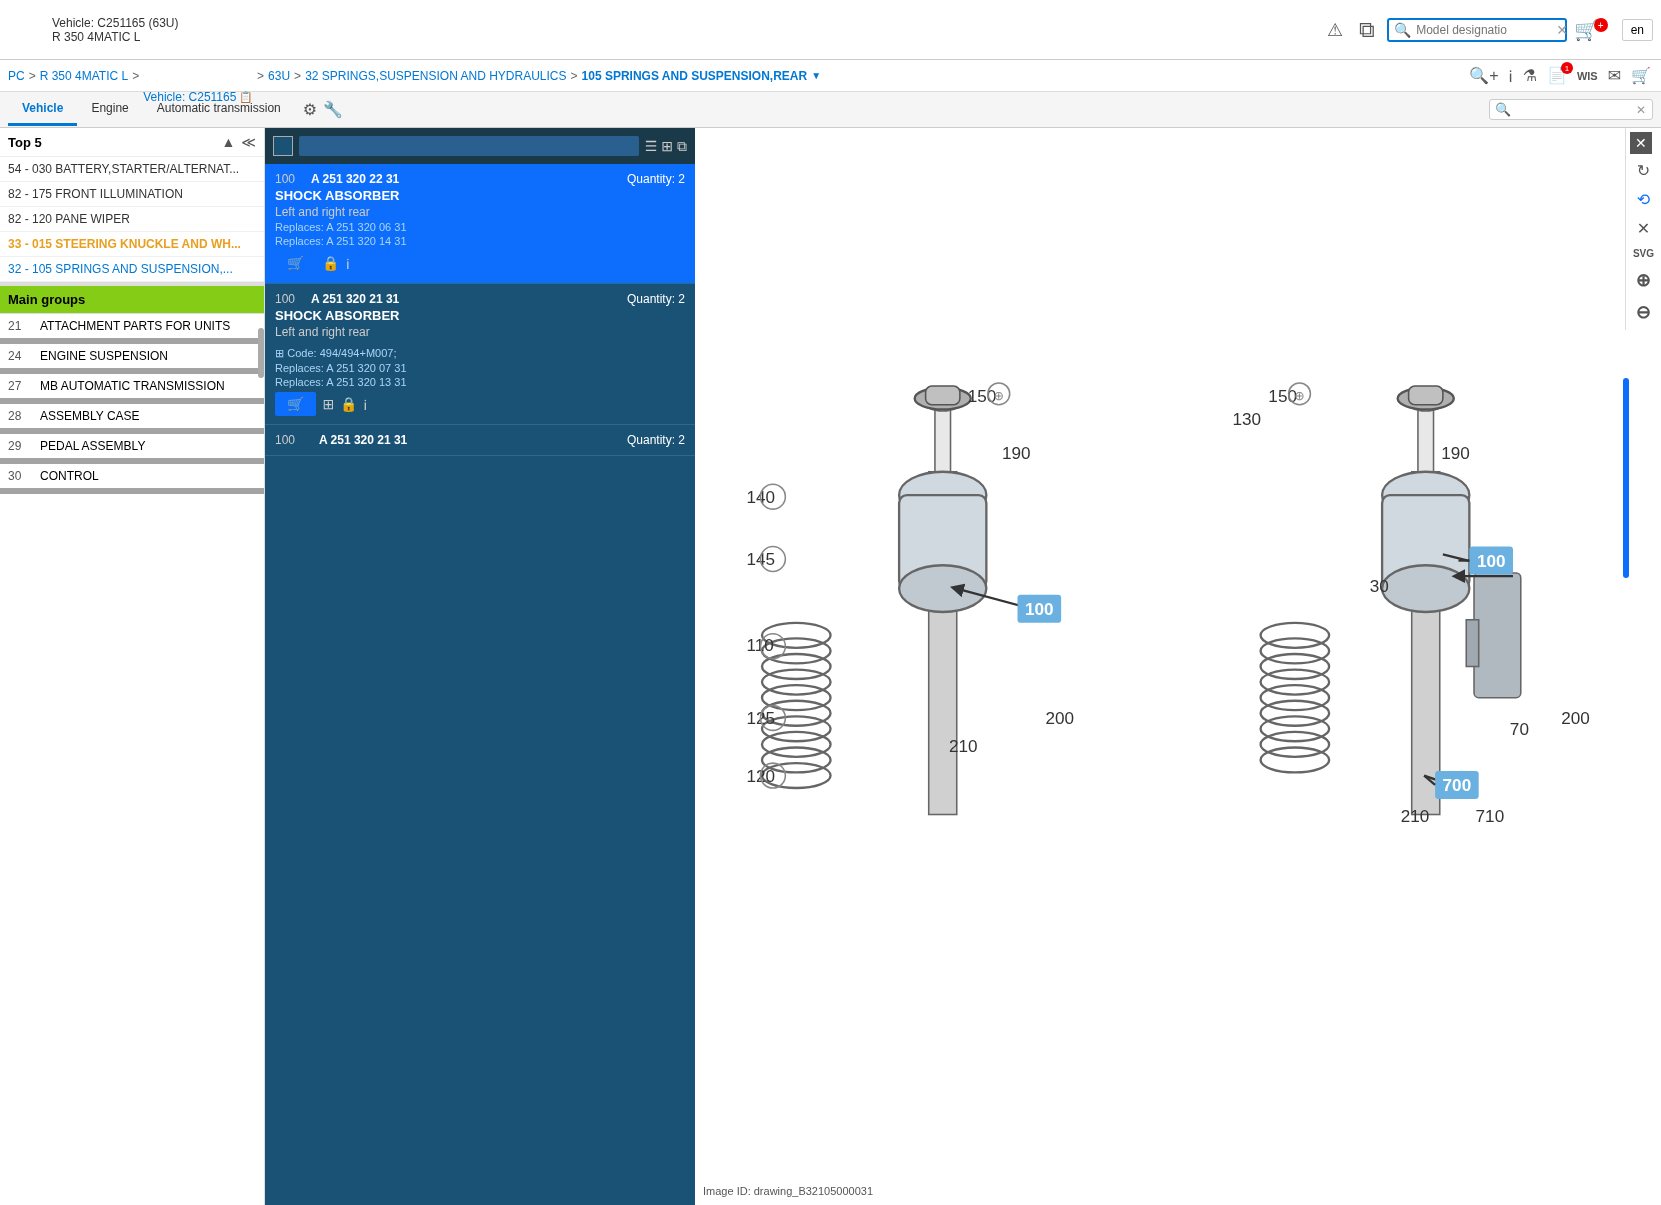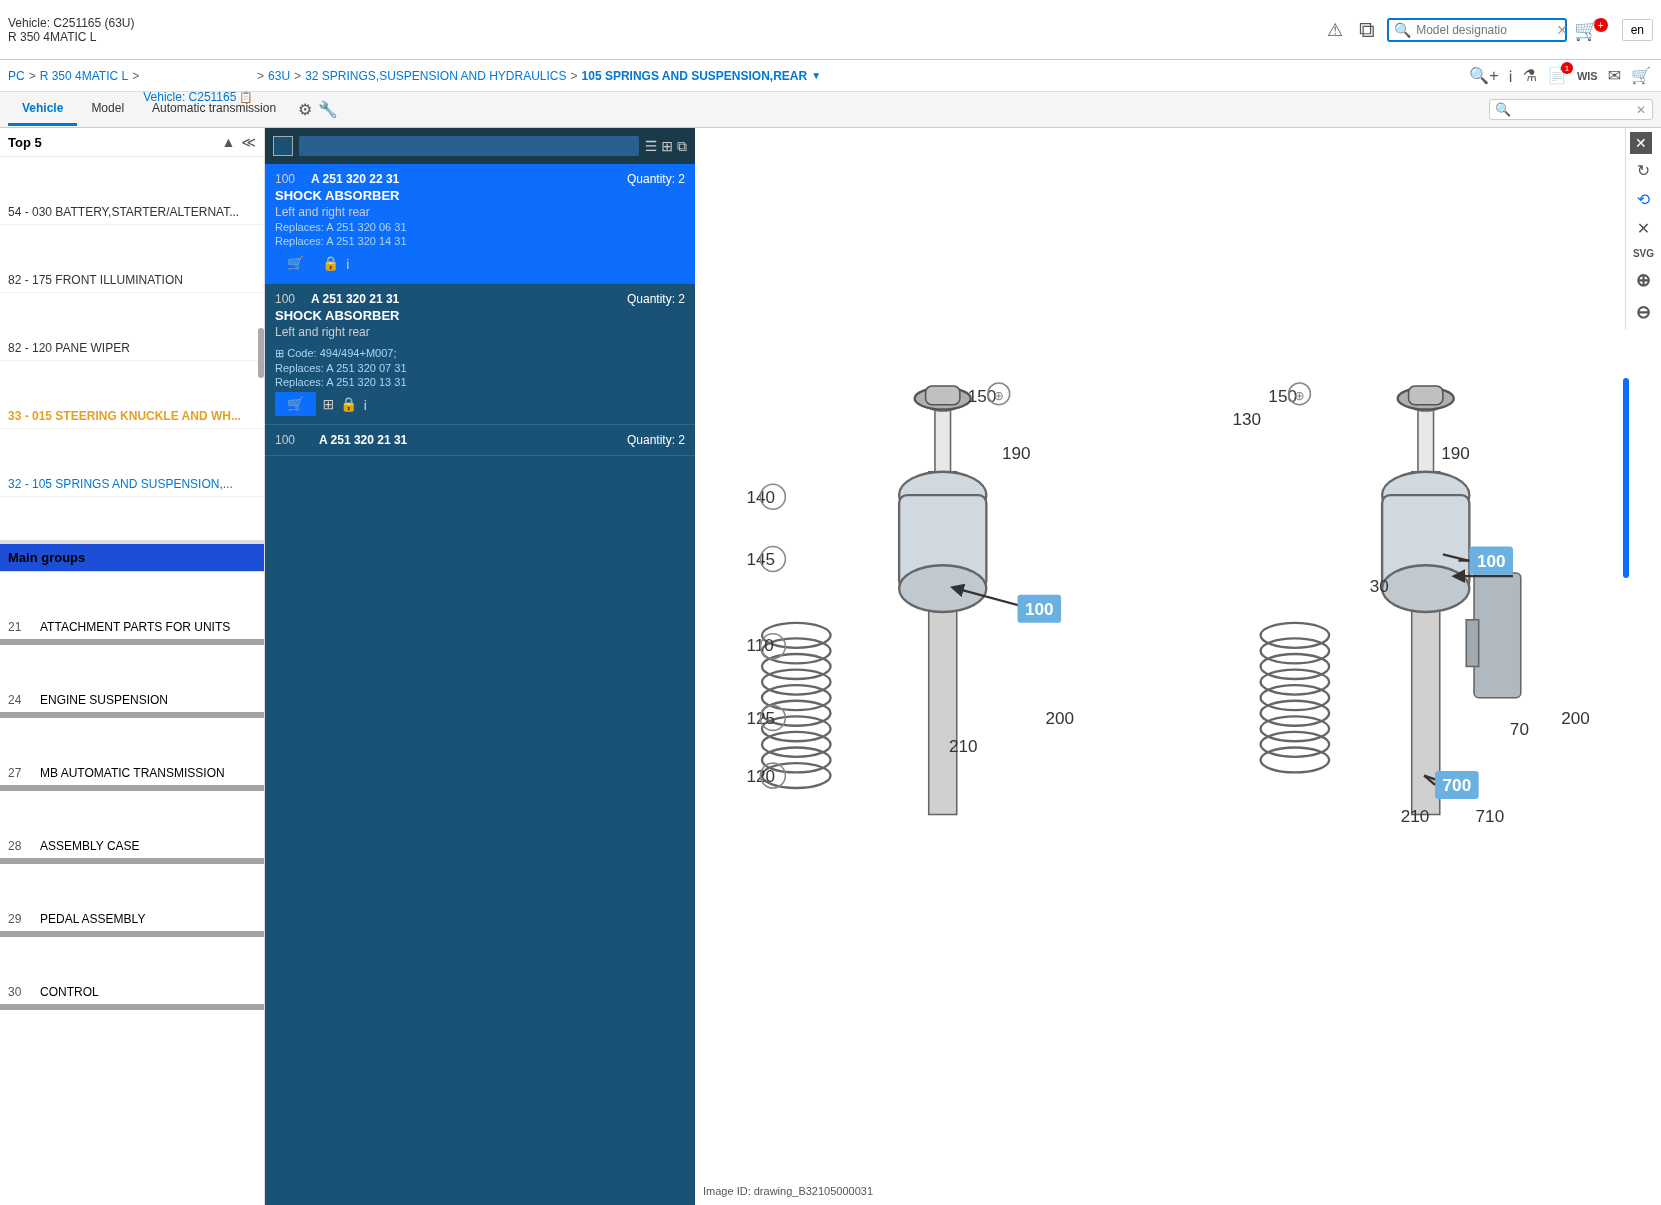--- a/index.html
+++ b/index.html
@@ -8,21 +8,21 @@
     
     .top-header {
       background: #fff;
       border-bottom: 1px solid #ccc;
       padding: 4px 8px;
       display: flex;
       align-items: center;
       justify-content: space-between;
       height: 60px;
     }
-    .top-header-left { display: flex; flex-direction: column; justify-content: center; }
+    .top-header-left { display: flex; flex-direction: column; justify-content: center; margin-left: 44px; }
     .vehicle-title { font-size: 12px; color: #333; }
     .vehicle-subtitle { font-size: 12px; color: #333; }
     .top-header-right { display: flex; align-items: center; gap: 8px; }
 
     .header-icon-btn {
       cursor: pointer;
       padding: 4px;
       display: flex; align-items: center; justify-content: center;
       color: #555;
       font-size: 18px;
@@ -123,21 +123,20 @@
 
     
     .sidebar {
       width: 265px;
       min-width: 265px;
       background: #fff;
       border-right: 1px solid #ddd;
       overflow-y: auto;
       display: flex;
       flex-direction: column;
-      gap: 43px;
     }
     .sidebar-top5-header {
       display: flex; align-items: center; justify-content: space-between;
       padding: 6px 8px;
       background: #fff;
       border-bottom: 1px solid #eee;
       font-weight: bold;
       font-size: 13px;
     }
     .sidebar-top5-header-actions { display: flex; gap: 6px; }
@@ -148,21 +147,21 @@
       font-size: 12px;
       color: #333;
       border-bottom: 1px solid #f0f0f0;
     }
     .sidebar-item.active { color: #0078d4; }
     .sidebar-item.highlight { color: #e8a020; font-weight: bold; }
     .sidebar-section-header {
       padding: 6px 8px;
       font-weight: bold;
       font-size: 13px;
-      background: #1d4ed8;
+      background: #84cc16;
       border-bottom: 1px solid #ddd;
       border-top: 4px solid #ddd;
     }
     .sidebar-main-item {
       display: flex; gap: 8px;
       padding: 5px 8px;
       cursor: pointer;
       font-size: 12px;
       border-bottom: 6px solid #a3a3a3;
     }
@@ -319,21 +318,21 @@
     <button class="bc-tool-btn" title="Filter">⚗</button>
     <button class="bc-tool-btn" title="Document" style="position:relative;">📄<span style="font-size:8px;background:#e00;color:#fff;border-radius:50%;width:12px;height:12px;display:inline-flex;align-items:center;justify-content:center;position:absolute;top:-2px;right:-4px;">1</span></button>
     <button class="bc-tool-btn" title="WIS" style="font-weight:bold;font-size:11px;">WIS</button>
     <button class="bc-tool-btn" title="Mail">✉</button>
     <button class="bc-tool-btn" title="Cart">🛒</button>
   </div>
 </div>
 
 <div class="tab-bar">
   <div class="tab active">Vehicle</div>
-  <div class="tab">Model</div>
+  <div class="tab">Engine</div>
   <div class="tab">Automatic transmission</div>
   <div class="tab-icons">
     <button class="tab-icon-btn" title="Settings">⚙</button>
     <button class="tab-icon-btn" title="Tools">🔧</button>
   </div>
   <div class="tab-search-right">
     <span style="color:#aaa;font-size:13px;">🔍</span>
     <input type="text" style="margin-left: 4px;">
     <span class="clear">✕</span>
   </div>

